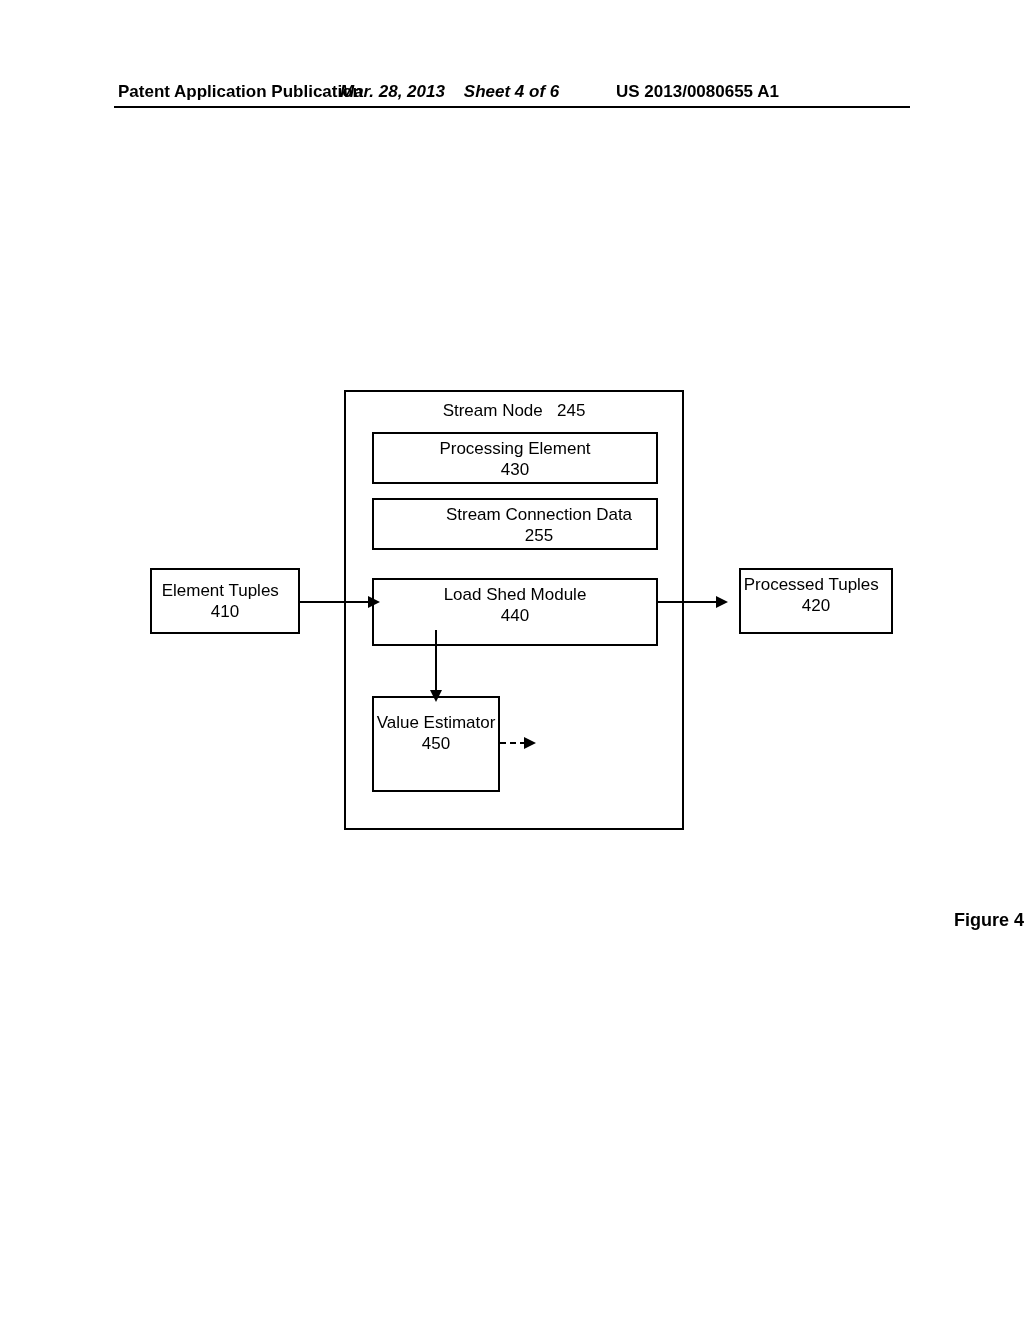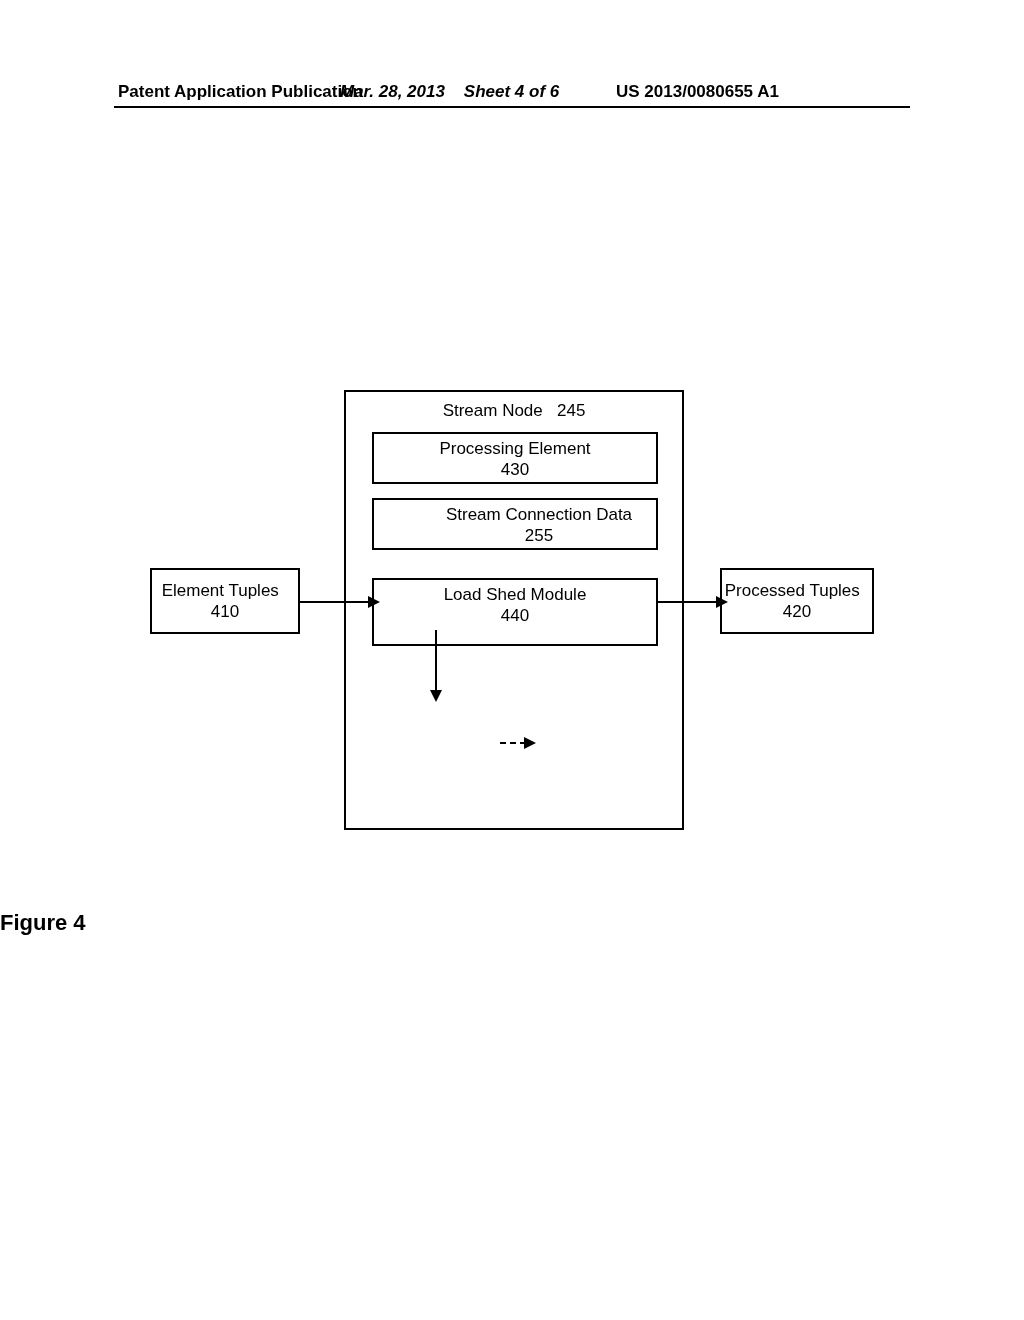--- a/index.html
+++ b/index.html
@@ -8,41 +8,41 @@
 
   
   .hdr { position: absolute; top: 82px; left: 0; width: 1024px; }
   .hdr-line { position: absolute; top: 24px; left: 114px; width: 796px; border-top: 2px solid #000; }
   .hdr-text { position: absolute; top: 0; font-size: 17px; font-weight: bold; color: #000; }
   .hdr-left  { left: 118px; }
   .hdr-mid   { left: 340px; font-style: italic; }
   .hdr-right { left: 616px; }
 
   
-  .fig-caption { position: absolute; top: 910px; left: 0; width: 1024px; text-align: left; font-size: 22px; font-weight: bold; }
+  .fig-caption { position: absolute; top: 910px; left: 0; width: 1024px; text-align: right; font-size: 18px; font-weight: bold; }
 
   
   .diag { position: absolute; top: 390px; left: 150px; width: 724px; height: 480px; }
 
   .box { position: absolute; background: #fff; border: 2px solid #000; text-align: center; font-size: 17px; line-height: 1.25; padding-top: 4px; }
   .box .refnum { }
 
   .dashed-box { border-style: dashed; }
 
   
   .arrow { position: absolute; }
   .arrow .shaft { position: absolute; background: #000; }
   .arrow .head { position: absolute; width: 0; height: 0; }
   .arrow.dashed .shaft { background: none; border-top: 2px dashed #000; }
 
   
   
   .b-in   { left: 0;   top: 178px; width: 150px; height: 66px; padding-top: 10px; }
   
-  .b-out  { left: 570px; top: 178px; width: 154px; height: 66px; padding-top: 10px; }
+  .b-out  { left: 589px; top: 178px; width: 154px; height: 66px; padding-top: 4px; }
   
   .b-node { left: 194px; top: 0;   width: 340px; height: 440px; border-width: 2px; padding-top: 8px; }
   
   .b-pe   { left: 222px; top: 42px;  width: 286px; height: 52px; }
   
   .b-scd  { left: 222px; top: 108px; width: 286px; height: 52px; padding-left: 48px; }
   
   .b-lsm  { left: 222px; top: 188px; width: 286px; height: 68px; }
   
   .b-ve   { left: 222px; top: 306px; width: 128px; height: 96px; padding-top: 14px; }
@@ -98,20 +98,24 @@
     <div class="box b-scd">
       <span>Stream Connection Data</span><br>
       <span class="refnum">255</span>
     </div>
 
     <div class="box b-lsm">
       <span>Load Shed Module</span><br>
       <span class="refnum">440</span>
     </div>
 
+    <div class="box b-ve">
+      <span>Value Estimator</span><br>
+      <span class="refnum">450</span>
+    </div>
 
 
     <div class="box b-in">
       <span>Element Tuples</span>
       <span>&nbsp;</span>
       <span class="refnum">410</span>
     </div>
 
     <div class="box b-out">
       <span>Processed Tuples</span>

